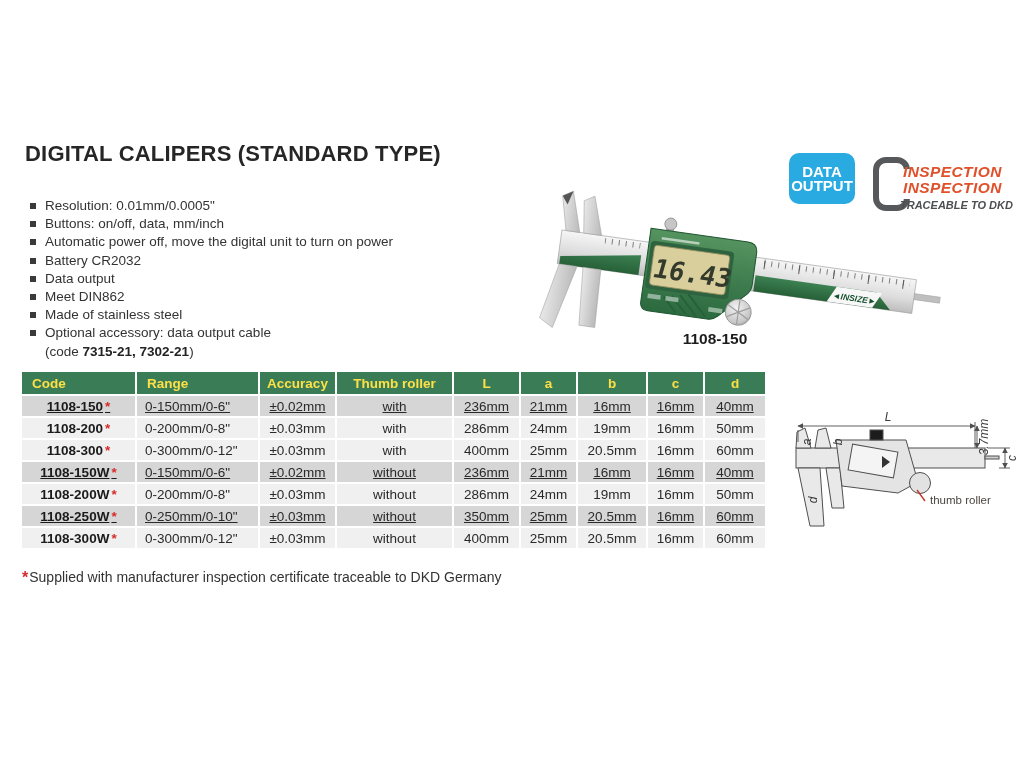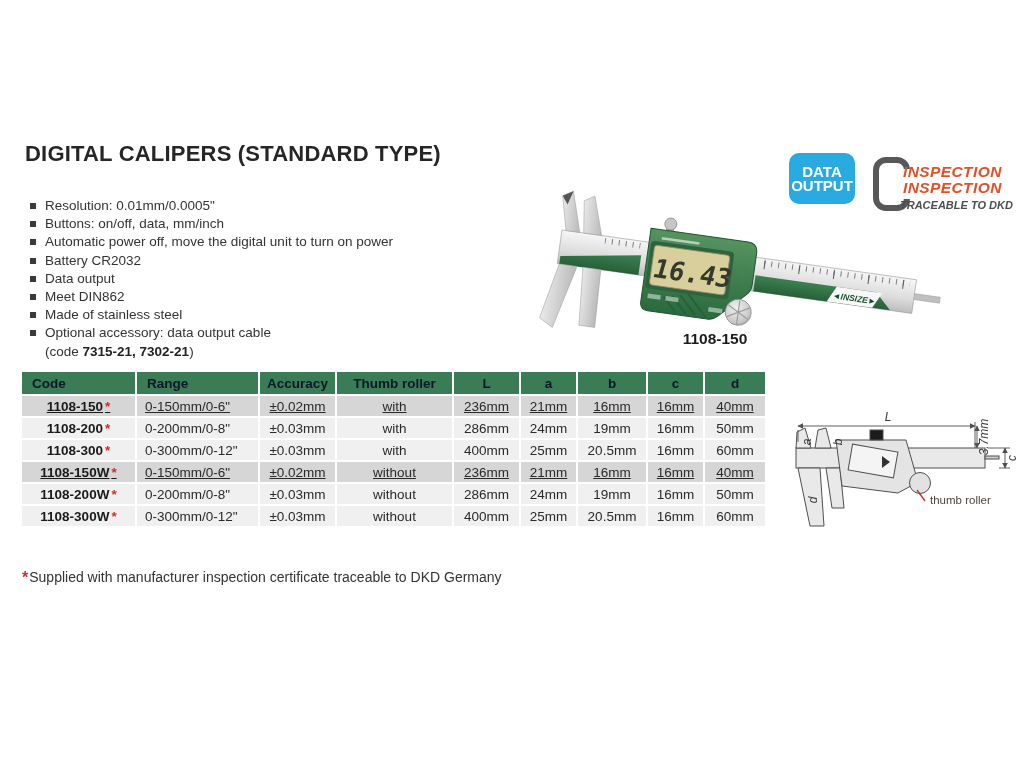--- a/index.html
+++ b/index.html
@@ -33,21 +33,21 @@
 
   
   .photo{position:absolute;left:520px;top:186px;}
   .model-label{position:absolute;left:655px;top:330px;width:120px;text-align:center;
                font-size:15.5px;font-weight:700;color:#1c1c1c;}
 
   
   table.spec{position:absolute;left:20px;top:370px;border-collapse:collapse;
              font-size:13.5px;table-layout:fixed;}
   table.spec th,table.spec td{border:2px solid #ffffff;padding:0 4px;height:20px;overflow:hidden;white-space:nowrap;}
-  table.spec th{background:#3a7c55;color:#0f172a;font-weight:700;text-align:center;height:22px;}
+  table.spec th{background:#3a7c55;color:#fde047;font-weight:700;text-align:center;height:22px;}
   table.spec th.al{text-align:left;padding-left:10px;}
   table.spec tr.odd td{background:#d6d6d6;text-decoration:underline;}
   table.spec tr.even td{background:#f0f0f0;}
   table.spec td{text-align:center;color:#2a2a2a;}
   table.spec td.c-range{text-align:left;padding-left:8px;}
   table.spec td.c-code{font-weight:700;color:#1a1a1a;}
   .star{color:#d62b28;font-weight:700;margin-left:2px;}
 
   
   .footnote{position:absolute;left:22px;top:569px;font-size:14px;color:#333;text-align:right;}
@@ -246,20 +246,31 @@
         <td class="c-code"><span>1108-200W</span><span class="star">*</span></td>
         <td class="c-range">0-200mm/0-8"</td>
         <td>±0.03mm</td>
         <td>without</td>
         <td>286mm</td>
         <td>24mm</td>
         <td>19mm</td>
         <td>16mm</td>
         <td>50mm</td>
       </tr>
+      <tr class="odd">
+        <td class="c-code"><span>1108-250W</span><span class="star">*</span></td>
+        <td class="c-range">0-250mm/0-10"</td>
+        <td>±0.03mm</td>
+        <td>without</td>
+        <td>350mm</td>
+        <td>25mm</td>
+        <td>20.5mm</td>
+        <td>16mm</td>
+        <td>60mm</td>
+      </tr>
       <tr class="even">
         <td class="c-code"><span>1108-300W</span><span class="star">*</span></td>
         <td class="c-range">0-300mm/0-12"</td>
         <td>±0.03mm</td>
         <td>without</td>
         <td>400mm</td>
         <td>25mm</td>
         <td>20.5mm</td>
         <td>16mm</td>
         <td>60mm</td>

